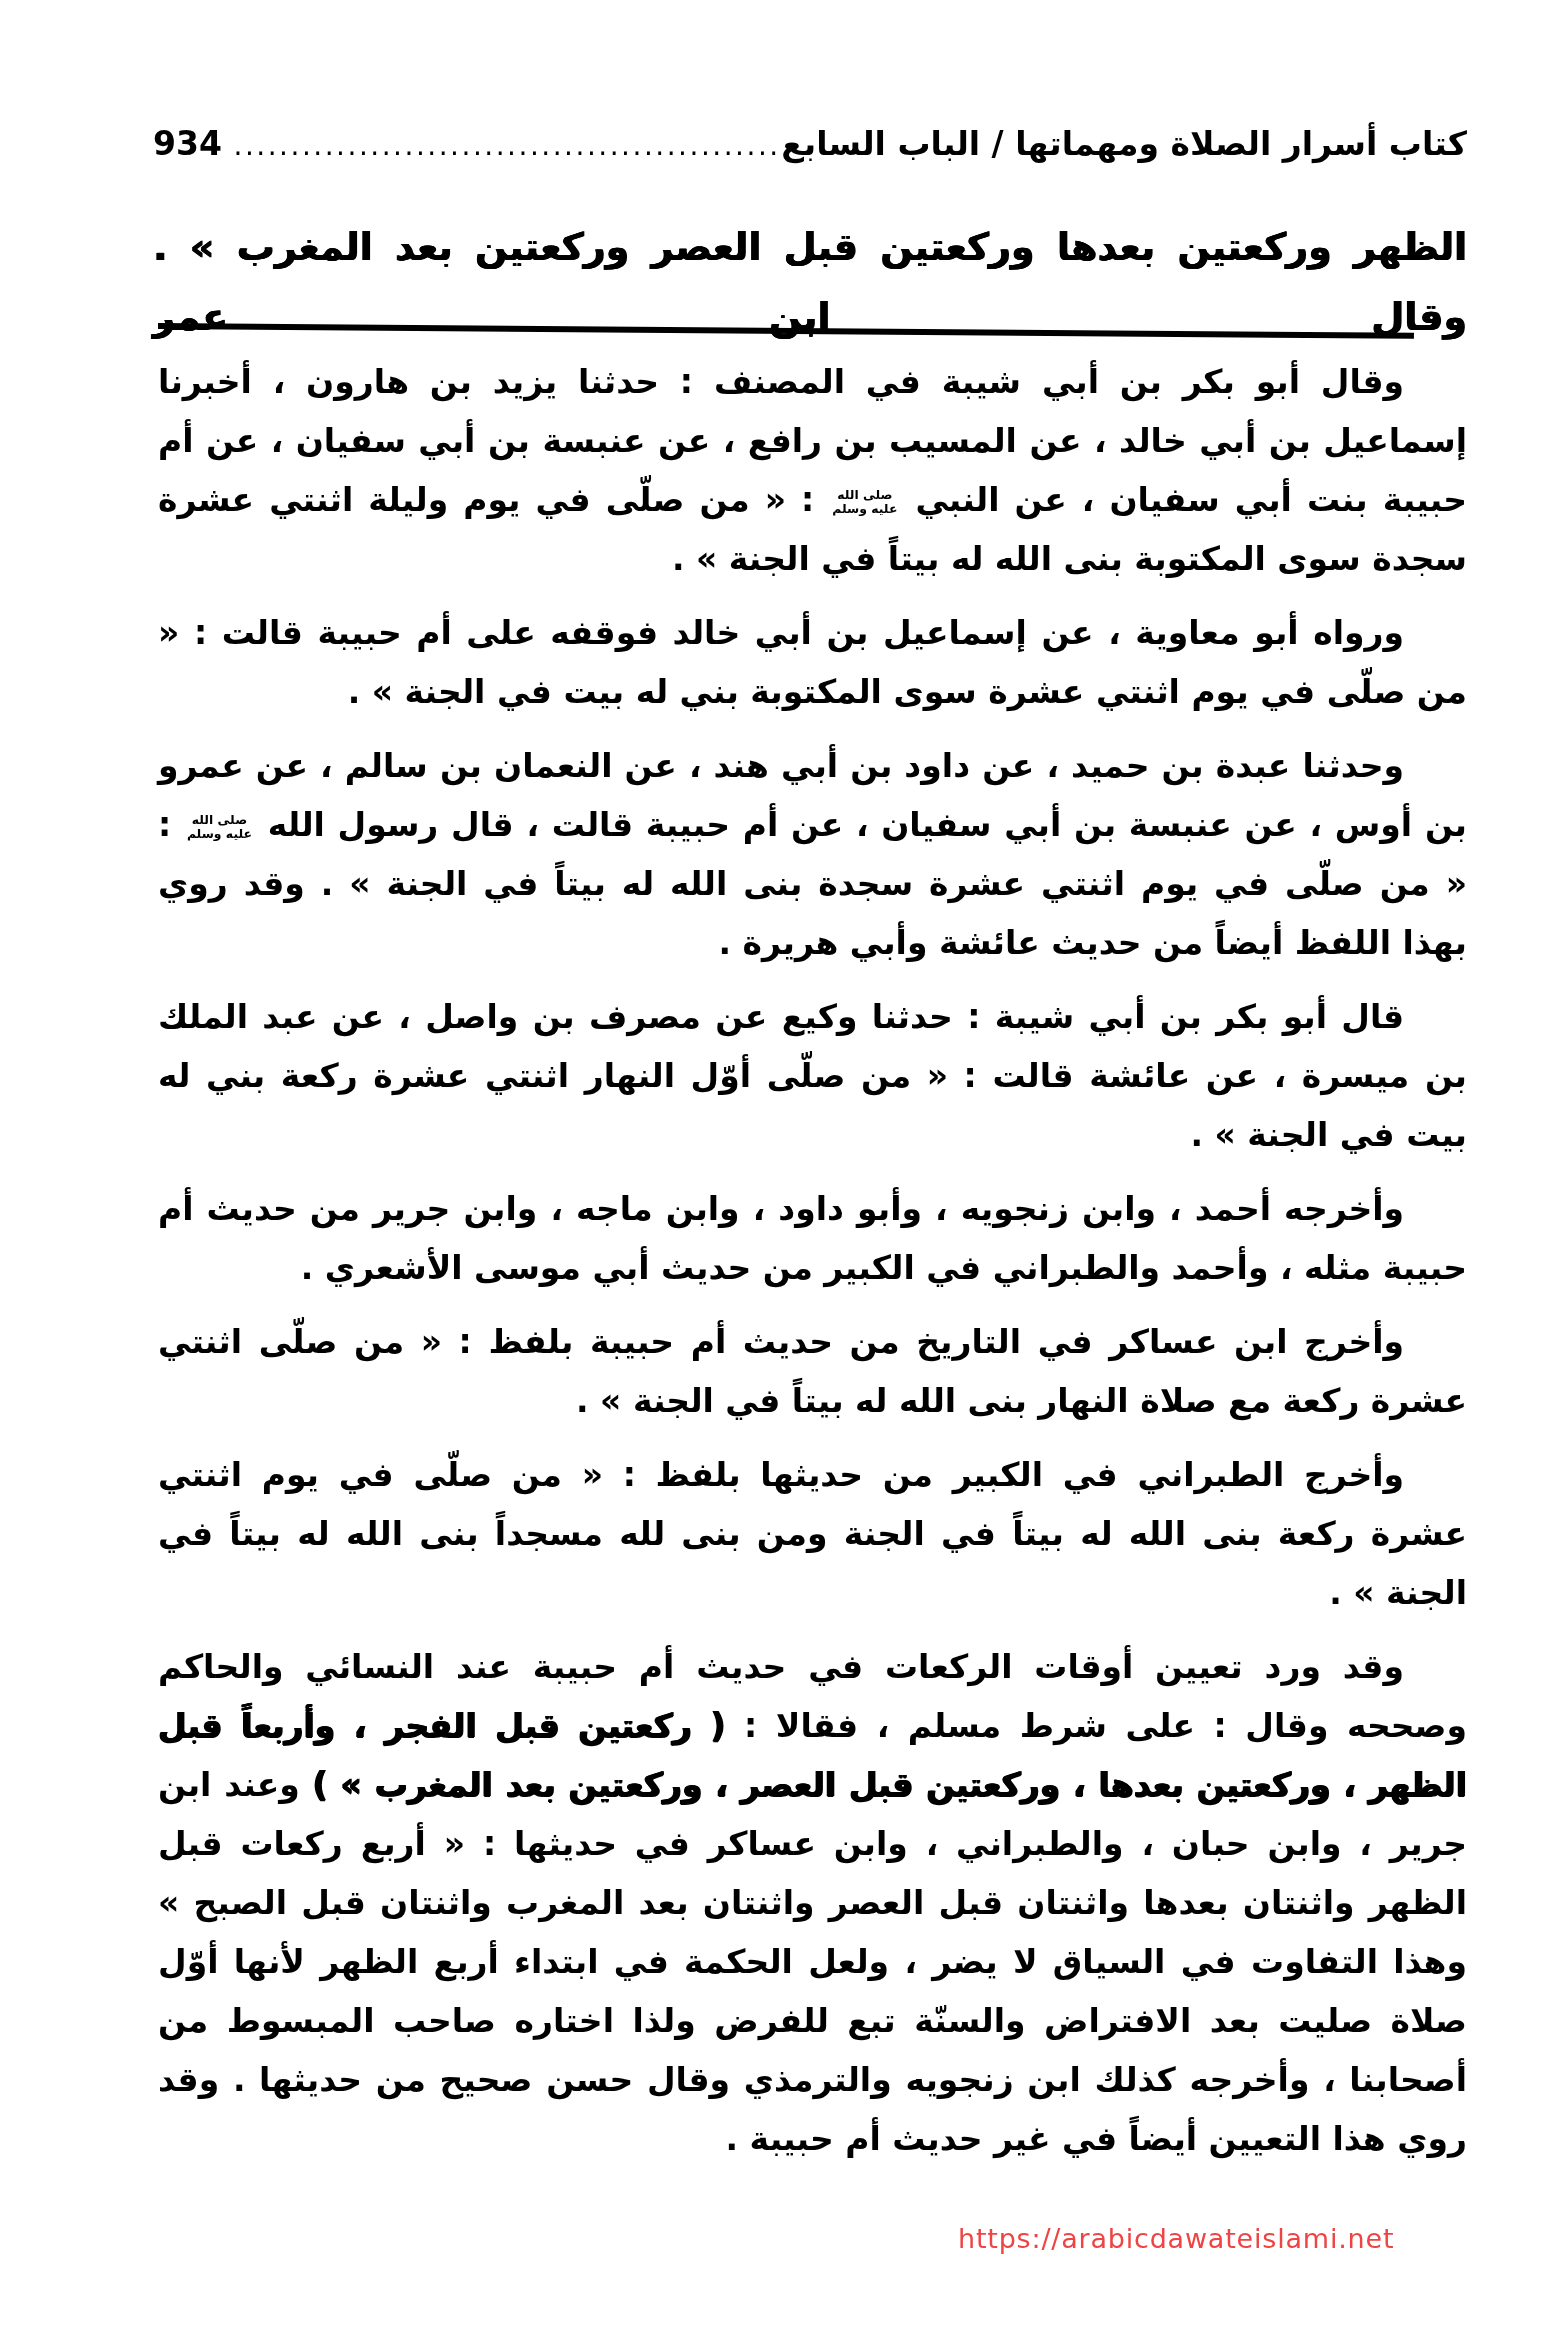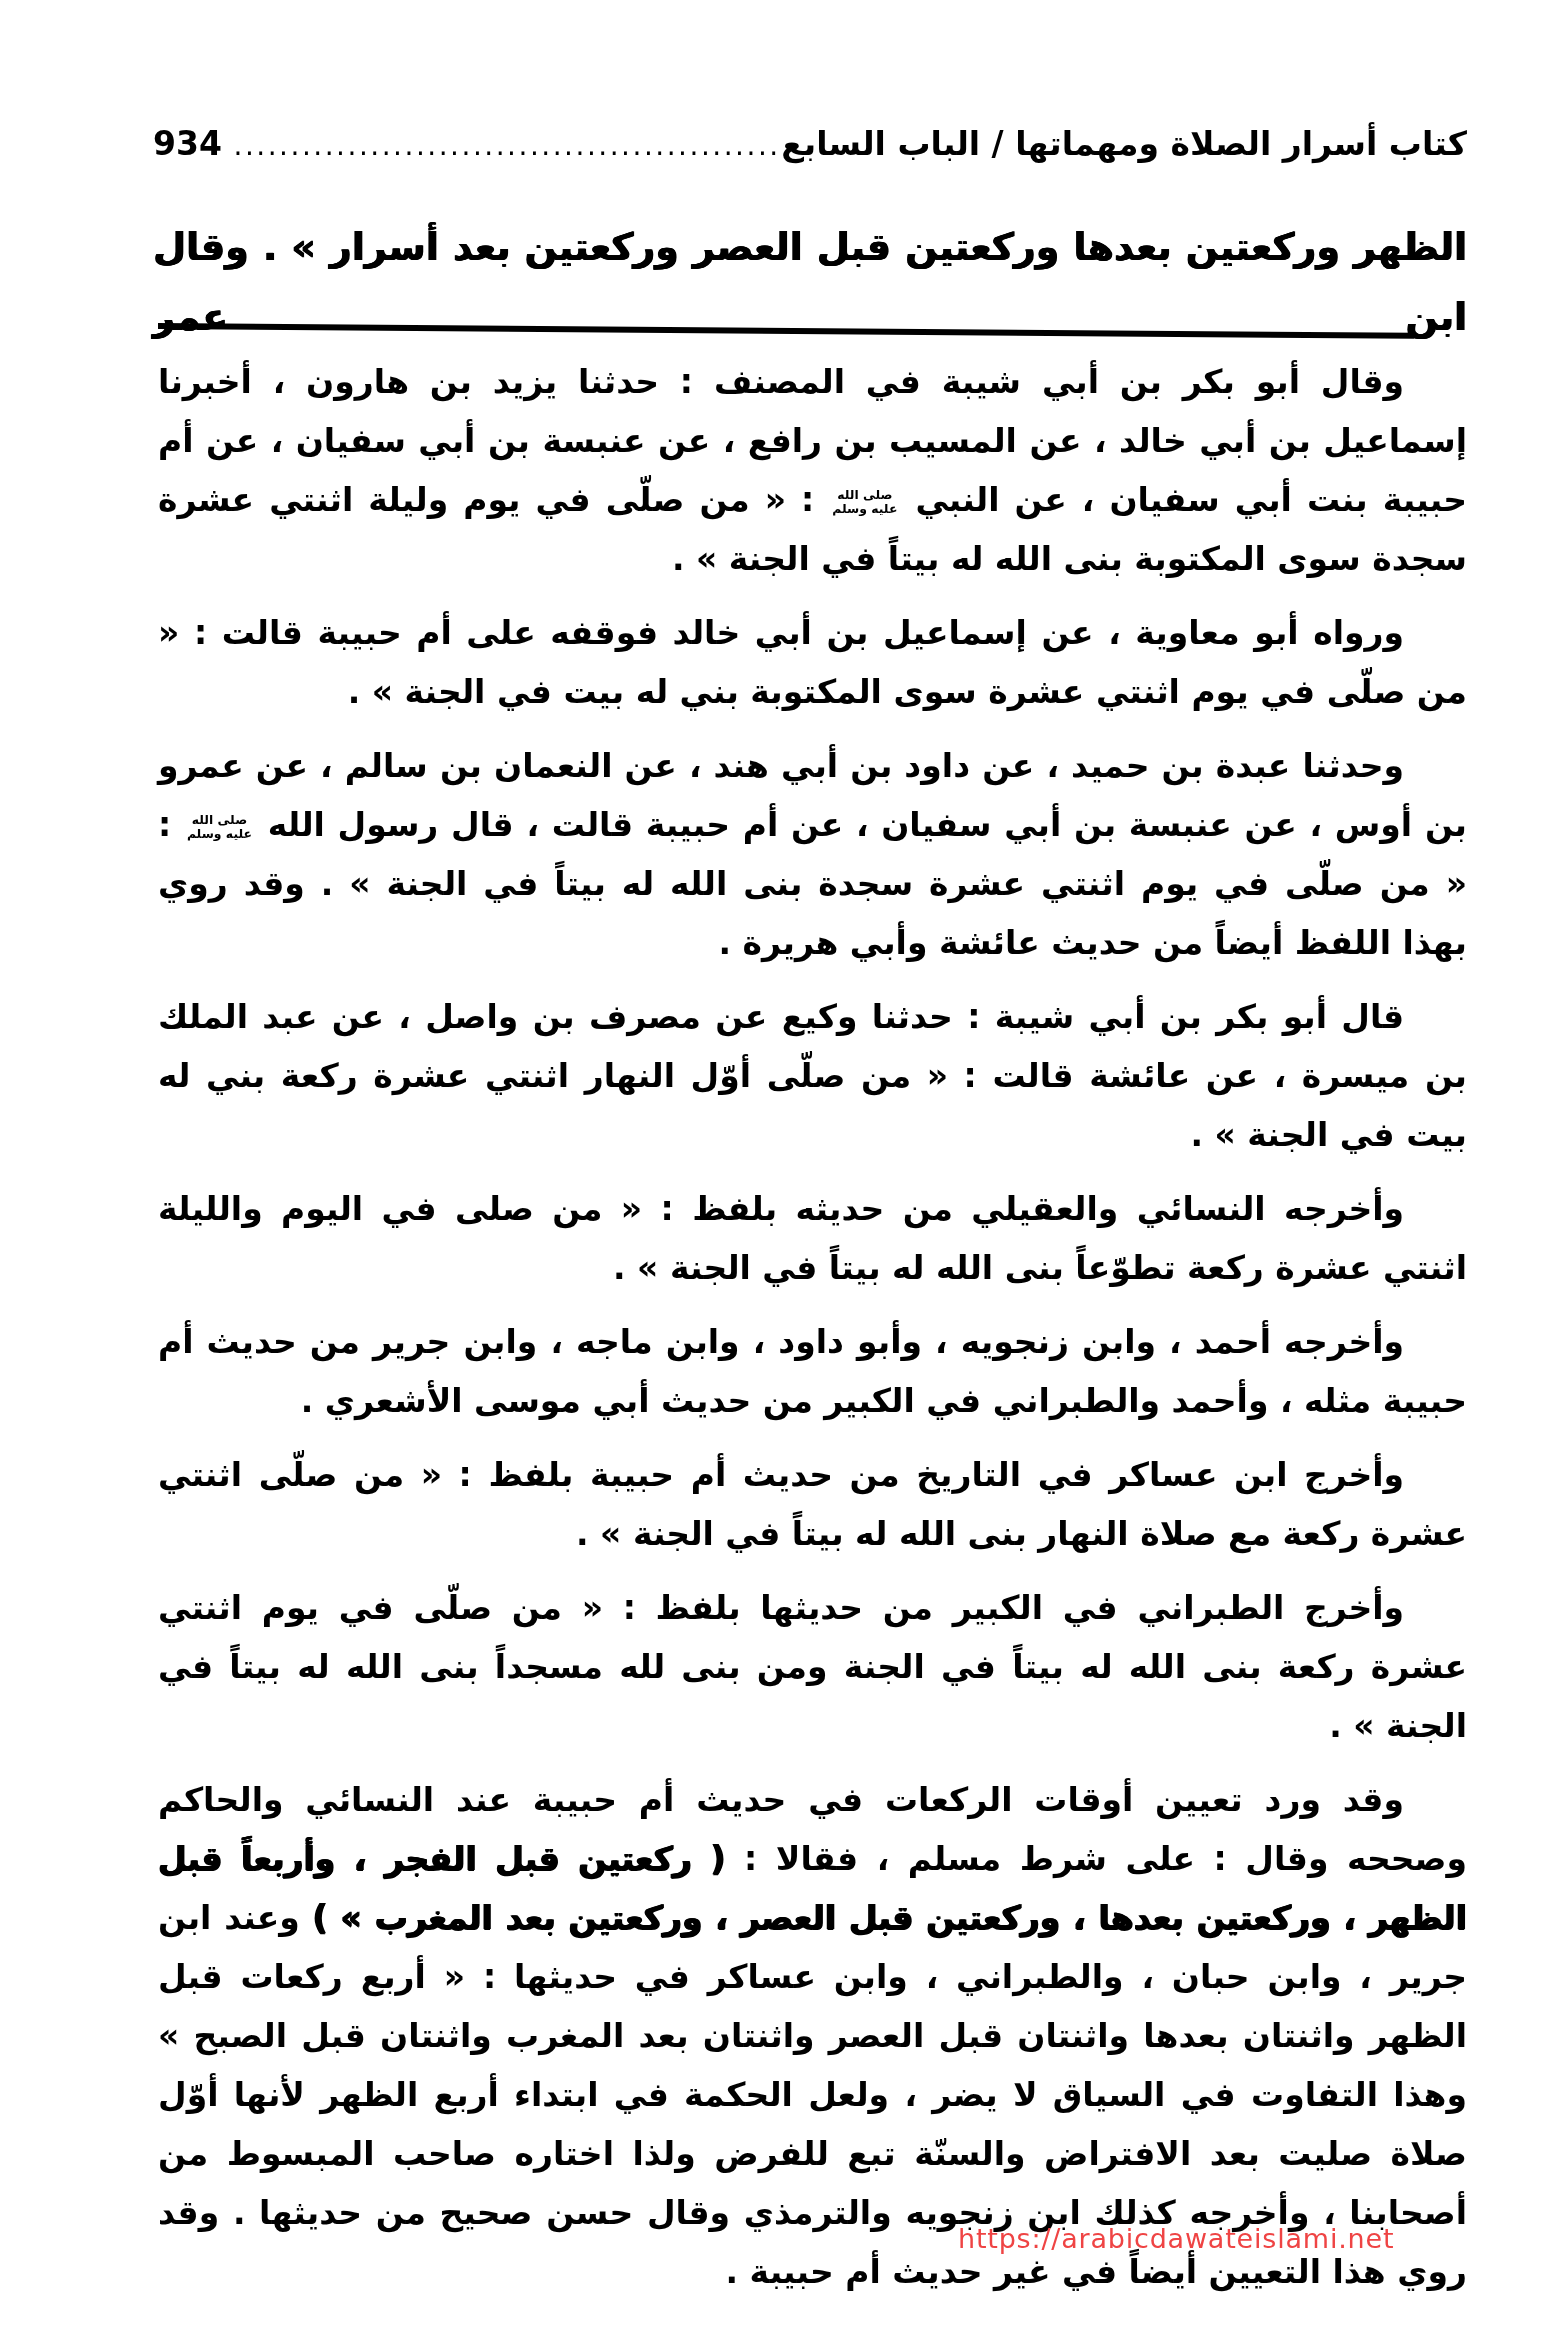--- a/index.html
+++ b/index.html
@@ -80,30 +80,29 @@
 <body>
 
 <div class="page">
 
   <div class="header-row">
     <span class="header-title">كتاب أسرار الصلاة ومهماتها / الباب السابع</span>
     <span class="leader">........................................................................</span>
     <span class="page-number">934</span>
   </div>
 
-  <p class="subheader">الظهر وركعتين بعدها وركعتين قبل العصر وركعتين بعد أسرار » . وقال ابن عمر</p>
+  <p class="subheader">الظهر وركعتين بعدها وركعتين قبل العصر وركعتين بعد المغرب » . وقال ابن عمر</p>
 
   <div class="rule"></div>
 
   <div class="body-text" id="paragraphs">
       <p class="para"><span>وقال أبو بكر بن أبي شيبة في المصنف : حدثنا يزيد بن هارون ، أخبرنا إسماعيل بن أبي خالد ، عن المسيب بن رافع ، عن عنبسة بن أبي سفيان ، عن أم حبيبة بنت أبي سفيان ، عن النبي </span><span class="saw-mark">صلى الله عليه وسلم</span><span> : « من صلّى في يوم وليلة اثنتي عشرة سجدة سوى المكتوبة بنى الله له بيتاً في الجنة » .</span></p>
       <p class="para"><span>ورواه أبو معاوية ، عن إسماعيل بن أبي خالد فوقفه على أم حبيبة قالت : « من صلّى في يوم اثنتي عشرة سوى المكتوبة بني له بيت في الجنة » .</span></p>
       <p class="para"><span>وحدثنا عبدة بن حميد ، عن داود بن أبي هند ، عن النعمان بن سالم ، عن عمرو بن أوس ، عن عنبسة بن أبي سفيان ، عن أم حبيبة قالت ، قال رسول الله </span><span class="saw-mark">صلى الله عليه وسلم</span><span> : « من صلّى في يوم اثنتي عشرة سجدة بنى الله له بيتاً في الجنة » . وقد روي بهذا اللفظ أيضاً من حديث عائشة وأبي هريرة .</span></p>
       <p class="para"><span>قال أبو بكر بن أبي شيبة : حدثنا وكيع عن مصرف بن واصل ، عن عبد الملك بن ميسرة ، عن عائشة قالت : « من صلّى أوّل النهار اثنتي عشرة ركعة بني له بيت في الجنة » .</span></p>
-      <p class="para"><span>وأخرجه النسائي والعقيلي من حديثه بلفظ : « من صلى في اليوم والليلة اثنتي عشرة ركعة تطوّعاً بنى الله له بيتاً في الجنة » .</span></p>
       <p class="para"><span>وأخرجه أحمد ، وابن زنجويه ، وأبو داود ، وابن ماجه ، وابن جرير من حديث أم حبيبة مثله ، وأحمد والطبراني في الكبير من حديث أبي موسى الأشعري .</span></p>
       <p class="para"><span>وأخرج ابن عساكر في التاريخ من حديث أم حبيبة بلفظ : « من صلّى اثنتي عشرة ركعة مع صلاة النهار بنى الله له بيتاً في الجنة » .</span></p>
       <p class="para"><span>وأخرج الطبراني في الكبير من حديثها بلفظ : « من صلّى في يوم اثنتي عشرة ركعة بنى الله له بيتاً في الجنة ومن بنى لله مسجداً بنى الله له بيتاً في الجنة » .</span></p>
       <p class="para"><span>وقد ورد تعيين أوقات الركعات في حديث أم حبيبة عند النسائي والحاكم وصححه وقال : على شرط مسلم ، فقالا : </span><span class="seg-bold">( ركعتين قبل الفجر ، وأربعاً قبل الظهر ، وركعتين بعدها ، وركعتين قبل العصر ، وركعتين بعد المغرب » )</span><span> وعند ابن جرير ، وابن حبان ، والطبراني ، وابن عساكر في حديثها : « أربع ركعات قبل الظهر واثنتان بعدها واثنتان قبل العصر واثنتان بعد المغرب واثنتان قبل الصبح » وهذا التفاوت في السياق لا يضر ، ولعل الحكمة في ابتداء أربع الظهر لأنها أوّل صلاة صليت بعد الافتراض والسنّة تبع للفرض ولذا اختاره صاحب المبسوط من أصحابنا ، وأخرجه كذلك ابن زنجويه والترمذي وقال حسن صحيح من حديثها . وقد روي هذا التعيين أيضاً في غير حديث أم حبيبة .</span></p>
     </div>
 
   <div class="watermark">https://arabicdawateislami.net</div>
 
 </div>
 

